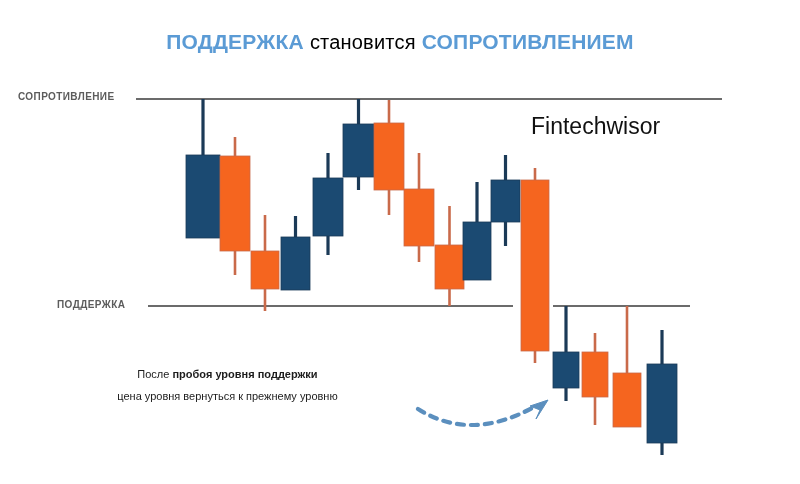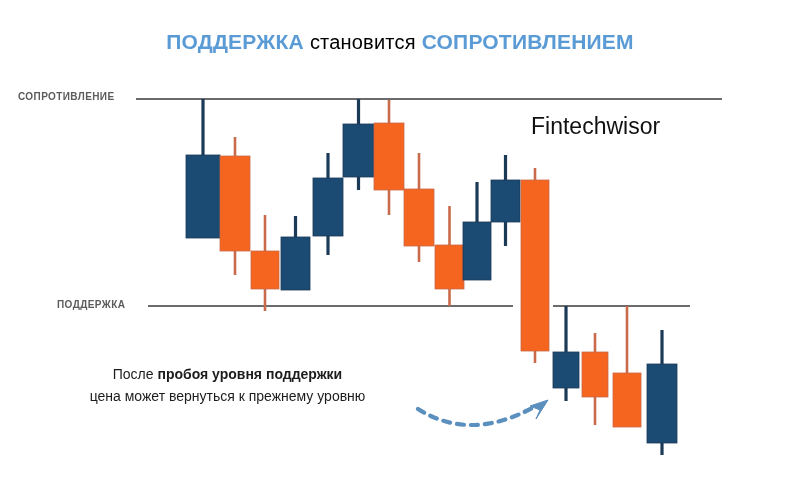--- a/index.html
+++ b/index.html
@@ -65,21 +65,21 @@
     white-space: nowrap;
   }
 
   
   #annotation {
     position: absolute;
     left: 40px;
     top: 363px;
     width: 375px;
     text-align: center;
-    font-size: 14px;
+    font-size: 11px;
     color: #1c1c1c;
     line-height: 22px;
   }
   #annotation .b { font-weight: bold; }
   #annotation .l2 { display: block; }
 
   
   #chart-svg {
     position: absolute;
     left: 0;
@@ -97,21 +97,21 @@
     <span class="hl">СОПРОТИВЛЕНИЕМ</span>
   </div>
 
   <div class="level-label" id="resistance-label">СОПРОТИВЛЕНИЕ</div>
   <div class="level-label" id="support-label">ПОДДЕРЖКА</div>
 
   <div id="watermark">Fintechwisor</div>
 
   <div id="annotation">
     <span>После </span><span class="b">пробоя уровня поддержки</span>
-    <span class="l2">цена может вернуться к прежнему уровню</span>
+    <span class="l2">цена уровня вернуться к прежнему уровню</span>
   </div>
 
   <svg id="chart-svg" width="800" height="484" viewBox="0 0 800 484">
     <g id="levels-layer">
         <line x1="177" y1="99" x2="722" y2="99" stroke="#6b6b6b" stroke-width="2"></line>
         <line x1="177" y1="306" x2="513" y2="306" stroke="#6b6b6b" stroke-width="2"></line>
         <line x1="553" y1="306" x2="690" y2="306" stroke="#6b6b6b" stroke-width="2"></line>
         <line x1="136" y1="99" x2="177" y2="99" stroke="#6b6b6b" stroke-width="2"></line>
         <line x1="148" y1="306" x2="177" y2="306" stroke="#6b6b6b" stroke-width="2"></line>
       </g>

